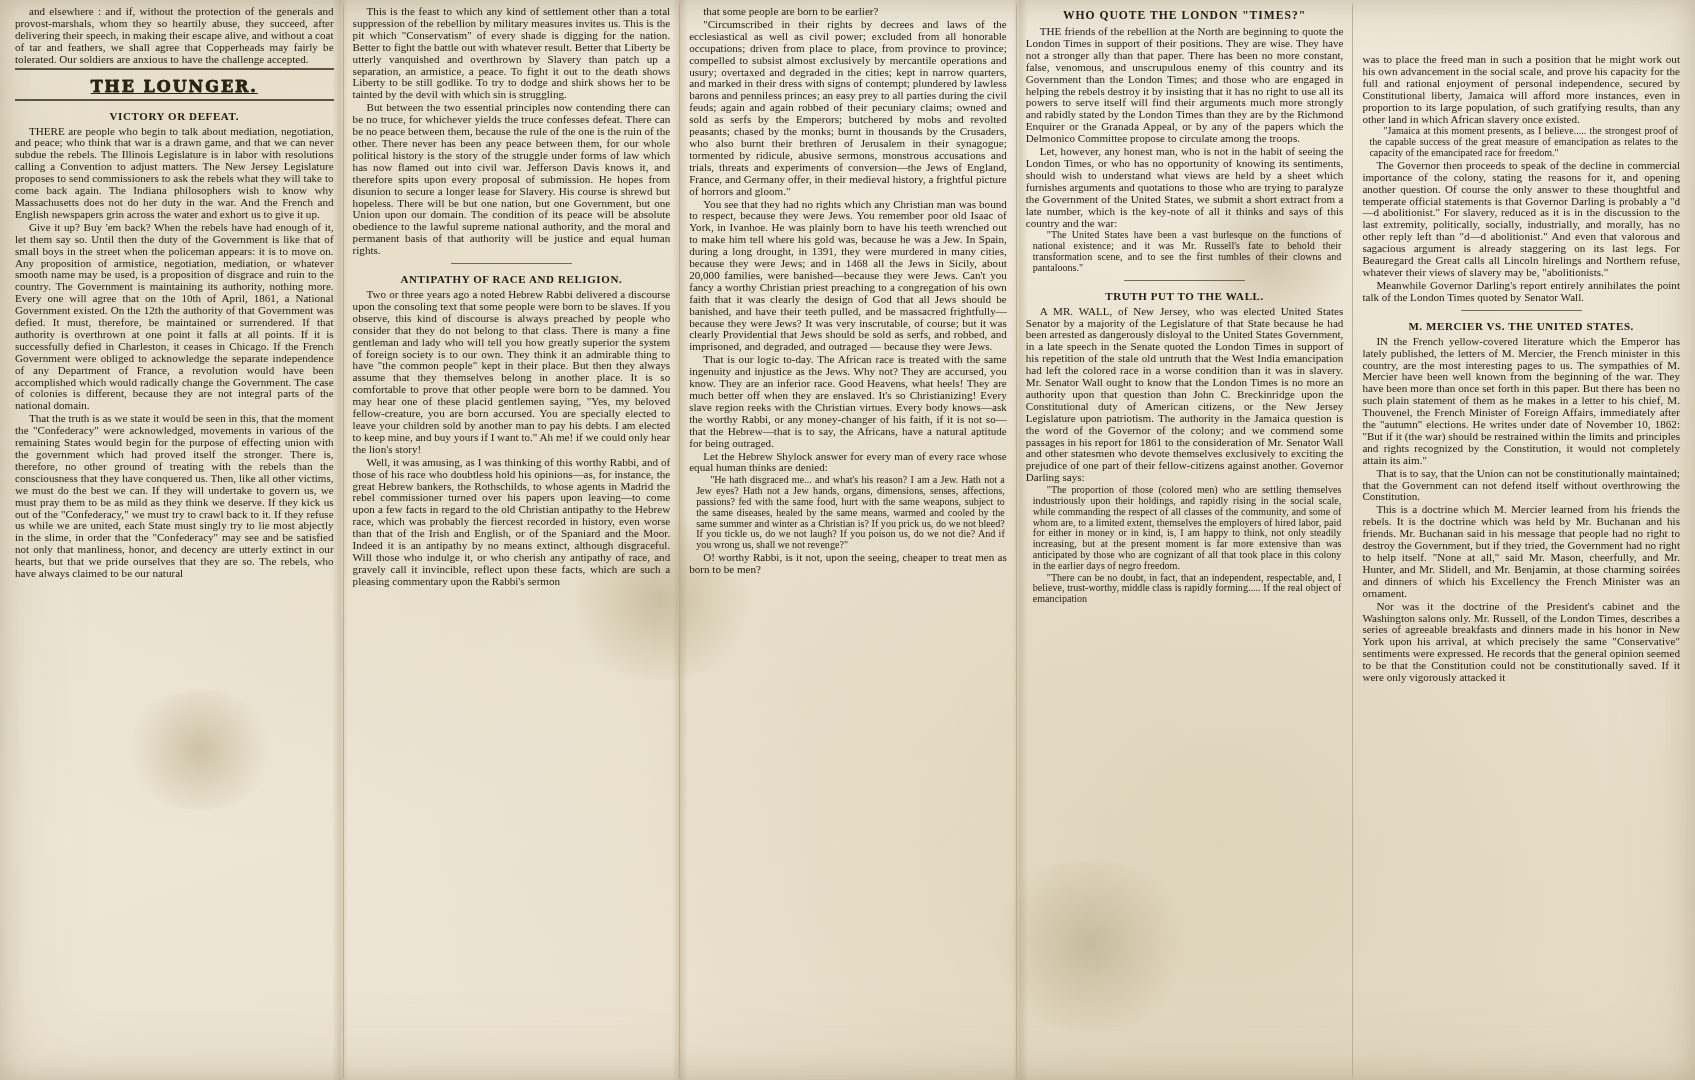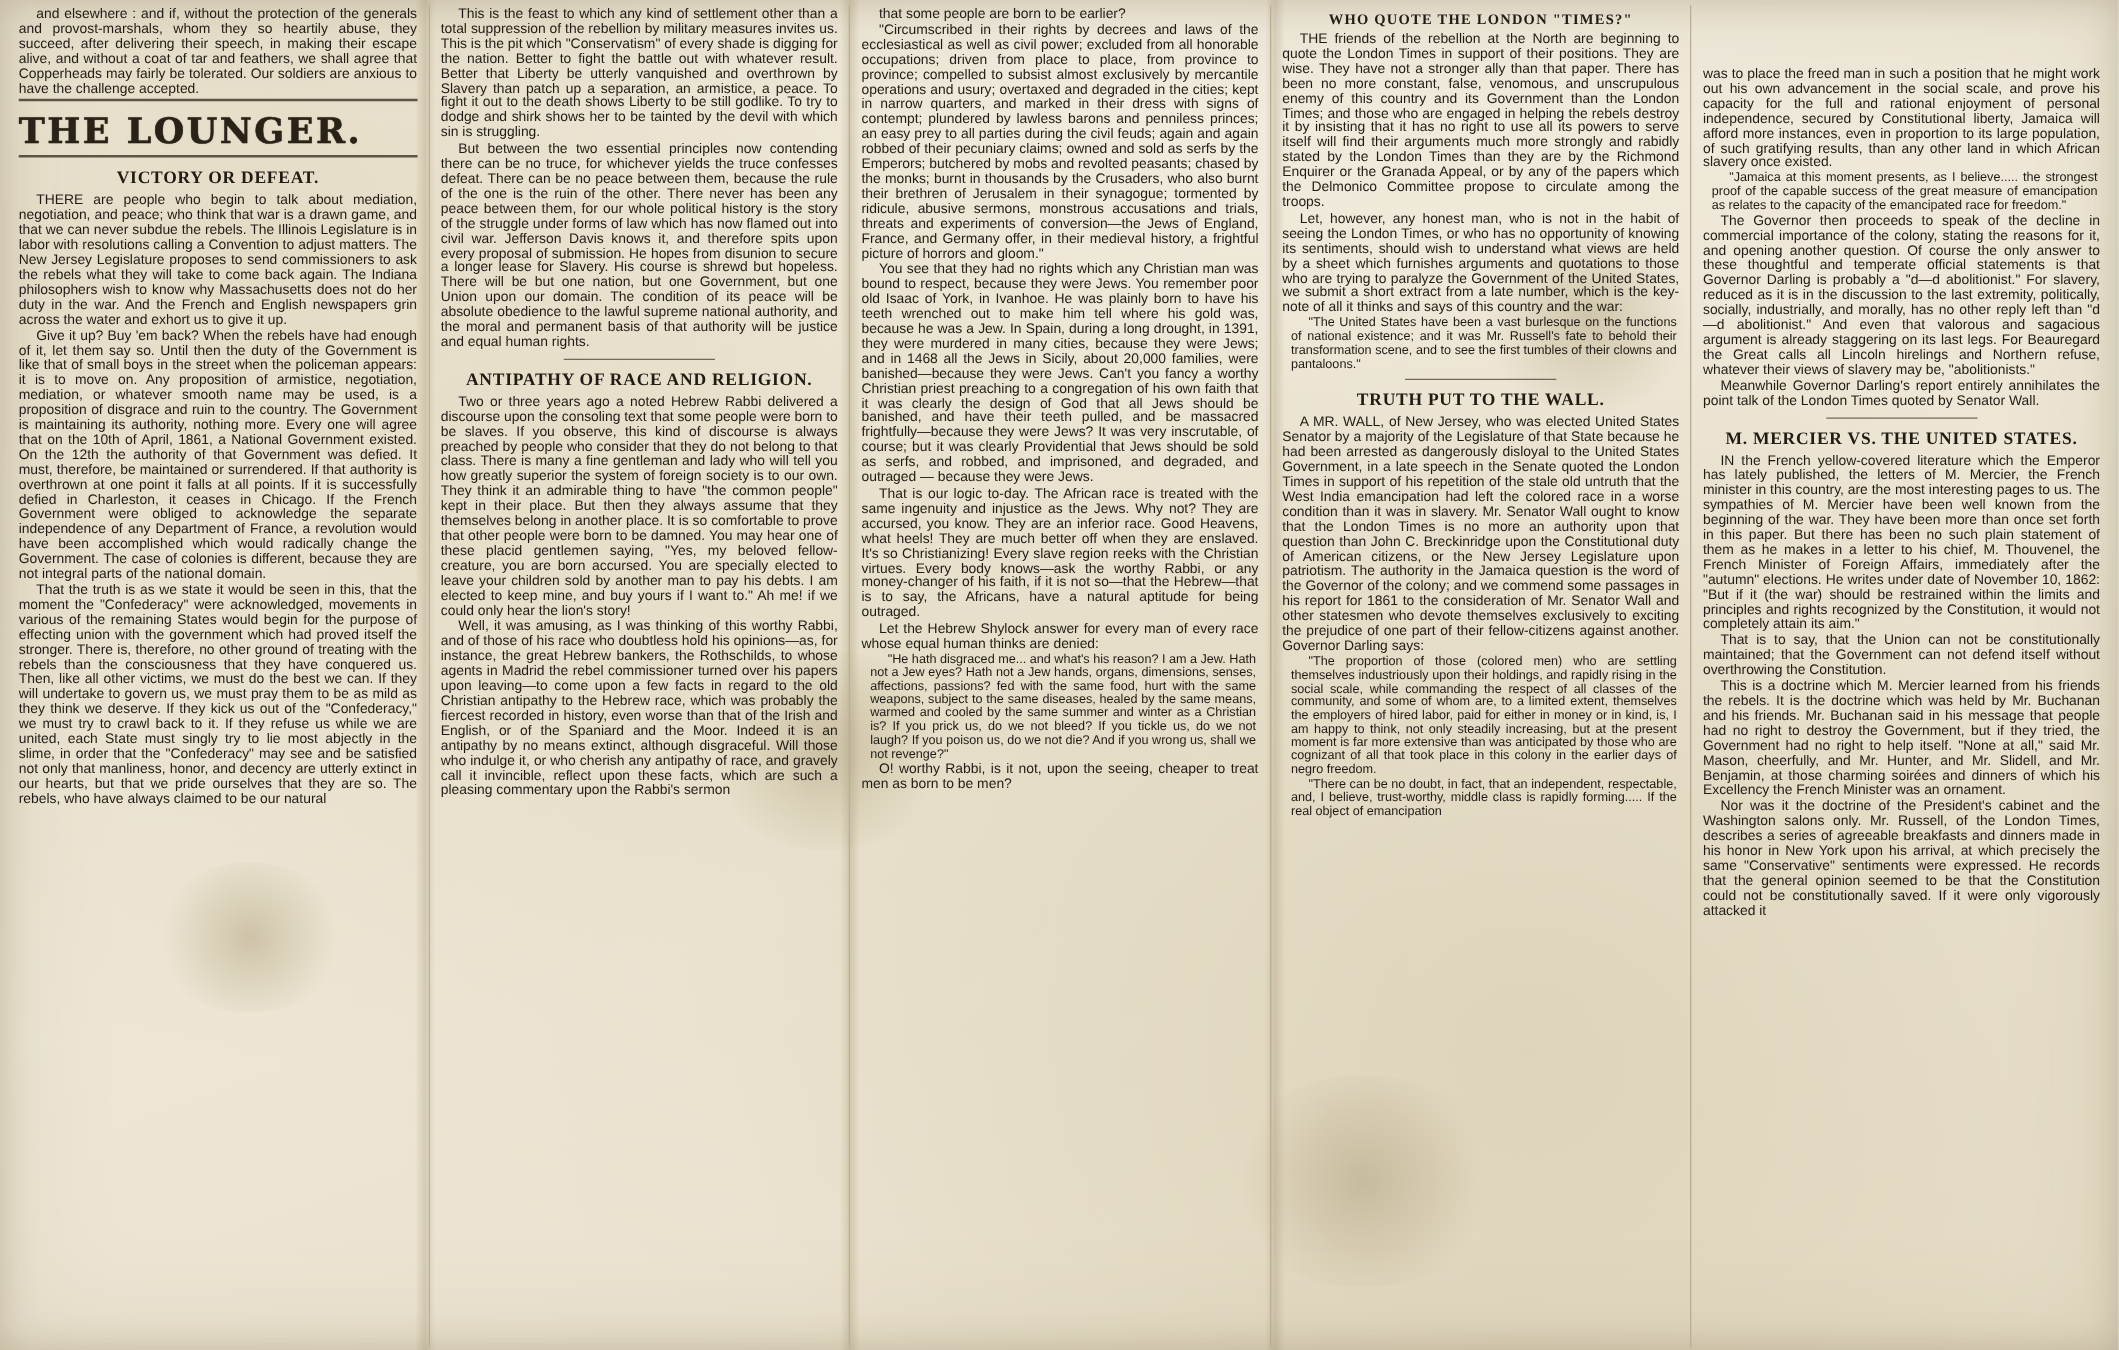--- a/index.html
+++ b/index.html
@@ -53,43 +53,45 @@
   p {
     margin: 0 0 1px 0;
     font-size: 11.1px;
     line-height: 11.9px;
     text-align: justify;
     text-justify: inter-word;
     color: #211d16;
     text-indent: 14px;
     hyphens: auto;
     -webkit-hyphens: auto;
-    font-family: Liberation Sans, sans-serif;
+    font-family: Liberation Serif, serif;
   }
   p.noind { text-indent: 0; margin-top: 48px; }
   .masthead {
+    text-align: center;
     font-family: "DejaVu Serif", serif;
     font-weight: bold;
-    font-size: 28px;
+    font-size: 16px;
     letter-spacing: 2px;
     color: #2a2419;
     margin: 7px 0 3px 0;
     -webkit-text-stroke: 0.4px #2a2419;
     text-shadow: 0 0 1px rgba(60,50,30,0.5);
+    text-decoration: underline;
   }
   .rule-top, .rule-bot {
     height: 2px;
     background: #3a3328;
     margin: 2px 0 2px 0;
     opacity: 0.8;
   }
   .rule-bot { margin-top: 1px; }
   .hdr {
     text-align: center;
-    font-size: 14px;
+    font-size: 11px;
     font-weight: bold;
     letter-spacing: 0.6px;
     color: #221d15;
     margin: 9px 0 4px 0;
     text-transform: uppercase;
     font-family: "Liberation Serif", serif;
   }
   .hdr.big {
     font-size: 11.6px;
     letter-spacing: 1px;

